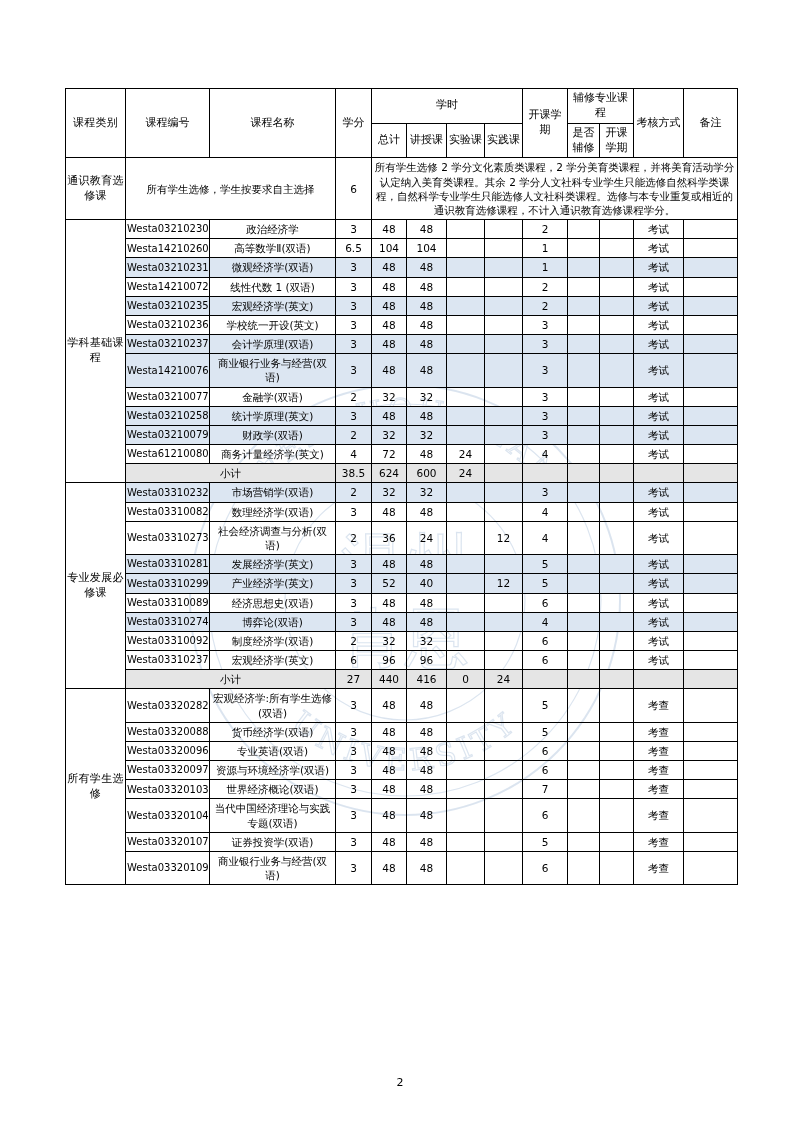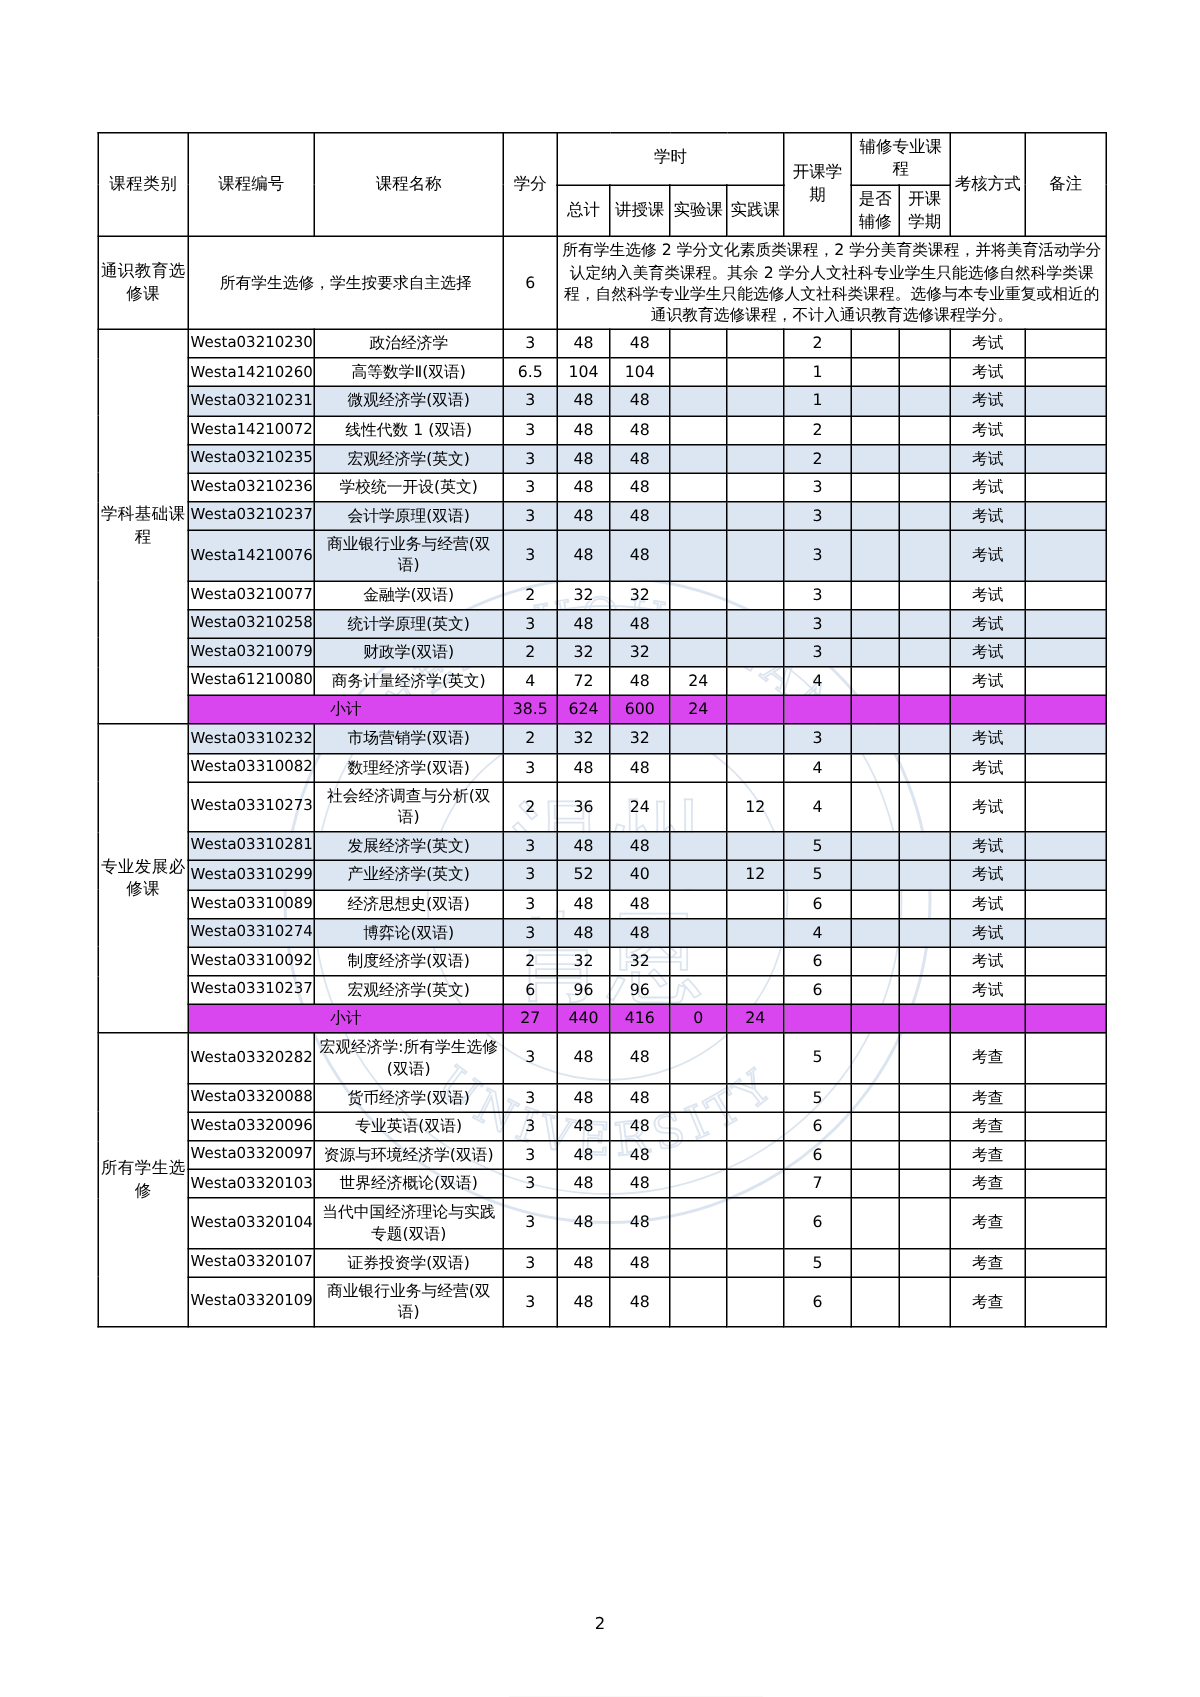--- a/index.html
+++ b/index.html
@@ -67,21 +67,21 @@
   }
   .name {
     font-size: 10.5px;
     margin-top: 20px;
   }
   .shade {
     background: #dce6f2 !important;
   }
   .subtotal td {
     font-weight: bold;
-    background: #d946ef;
+    background: #e5e5e5;
   }
   .note {
     text-align: left;
     font-size: 10.5px;
     line-height: 1.55;
     padding: 4px 6px;
     text-indent: 0;
   }
   .pagenum {
     position: absolute;

